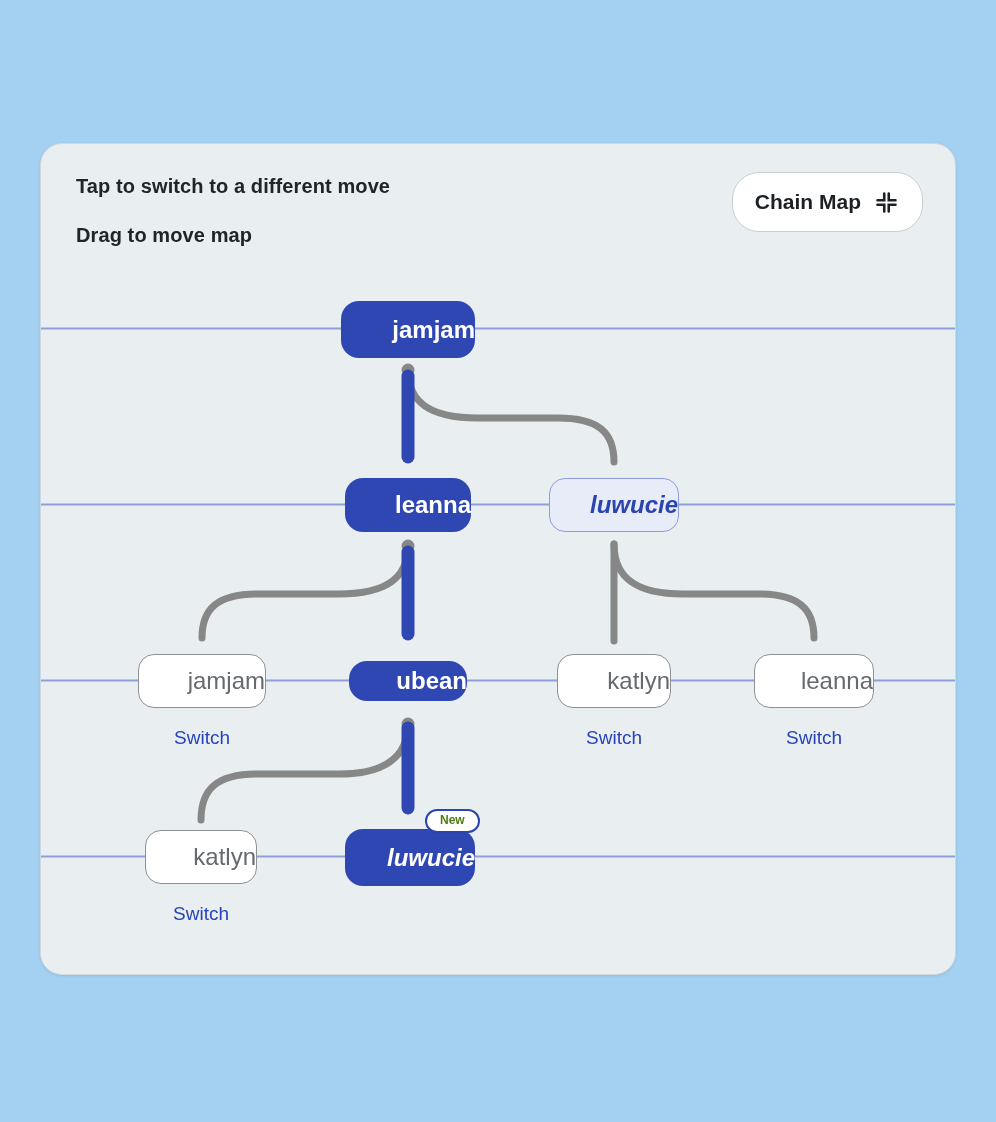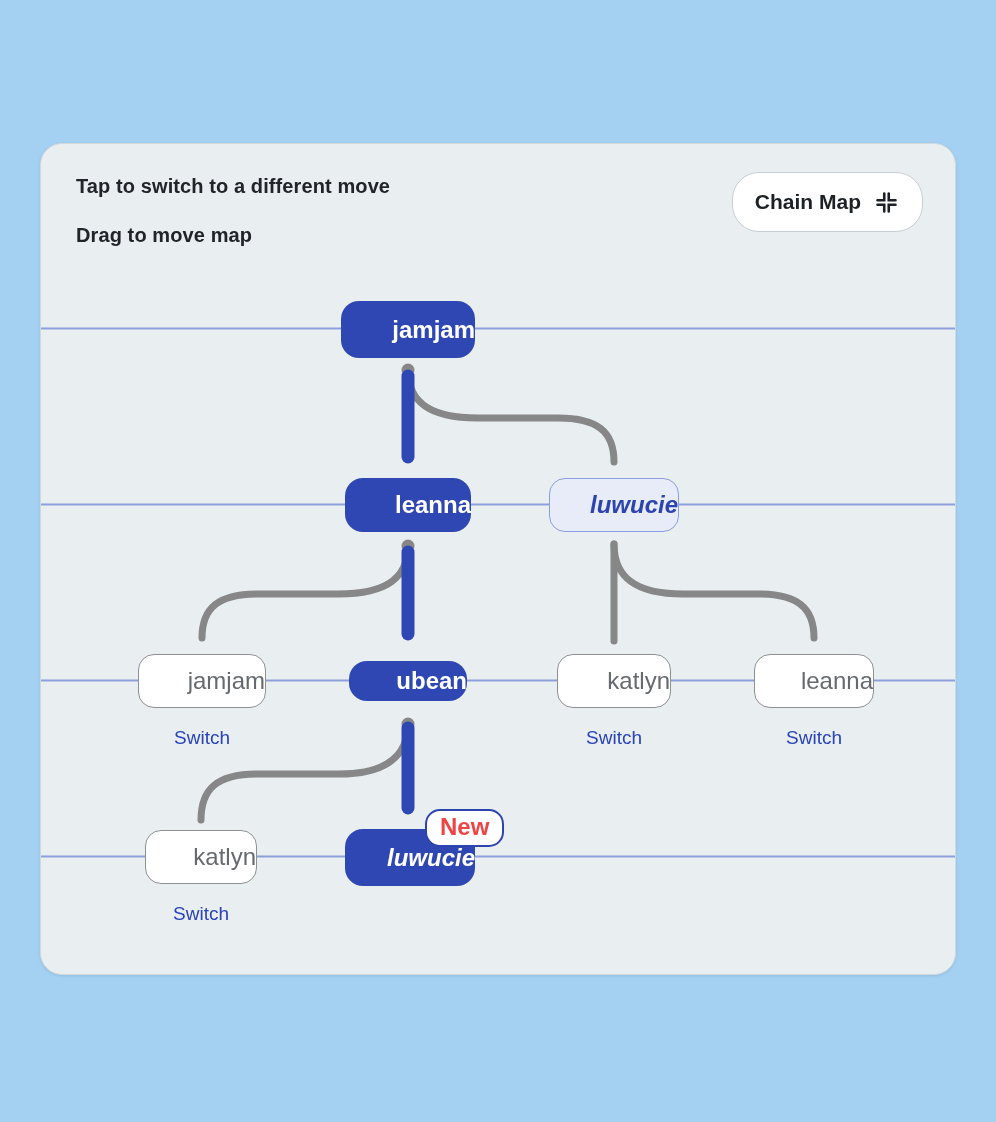--- a/index.html
+++ b/index.html
@@ -100,21 +100,21 @@
   .s3 { left: 773px; top: 583px; }
   .s4 { left: 160px; top: 759px; }
 
   .badge-new {
     position: absolute;
     left: 384px; top: 665px;
     padding: 2px 13px 4px 13px;
     background: #ffffff;
     border: 2px solid #2b44ae;
     border-radius: 15px;
-    font-size: 24px; font-weight: 700; color: #ef4444;
+    font-size: 12px; font-weight: 700; color: #4d7c0f;
     z-index: 3;
     white-space: nowrap;
   }
 </style>
 </head>
 <body>
 
 <div class="card">
 
   <svg class="wires" viewBox="0 0 916 832" aria-hidden="true">

